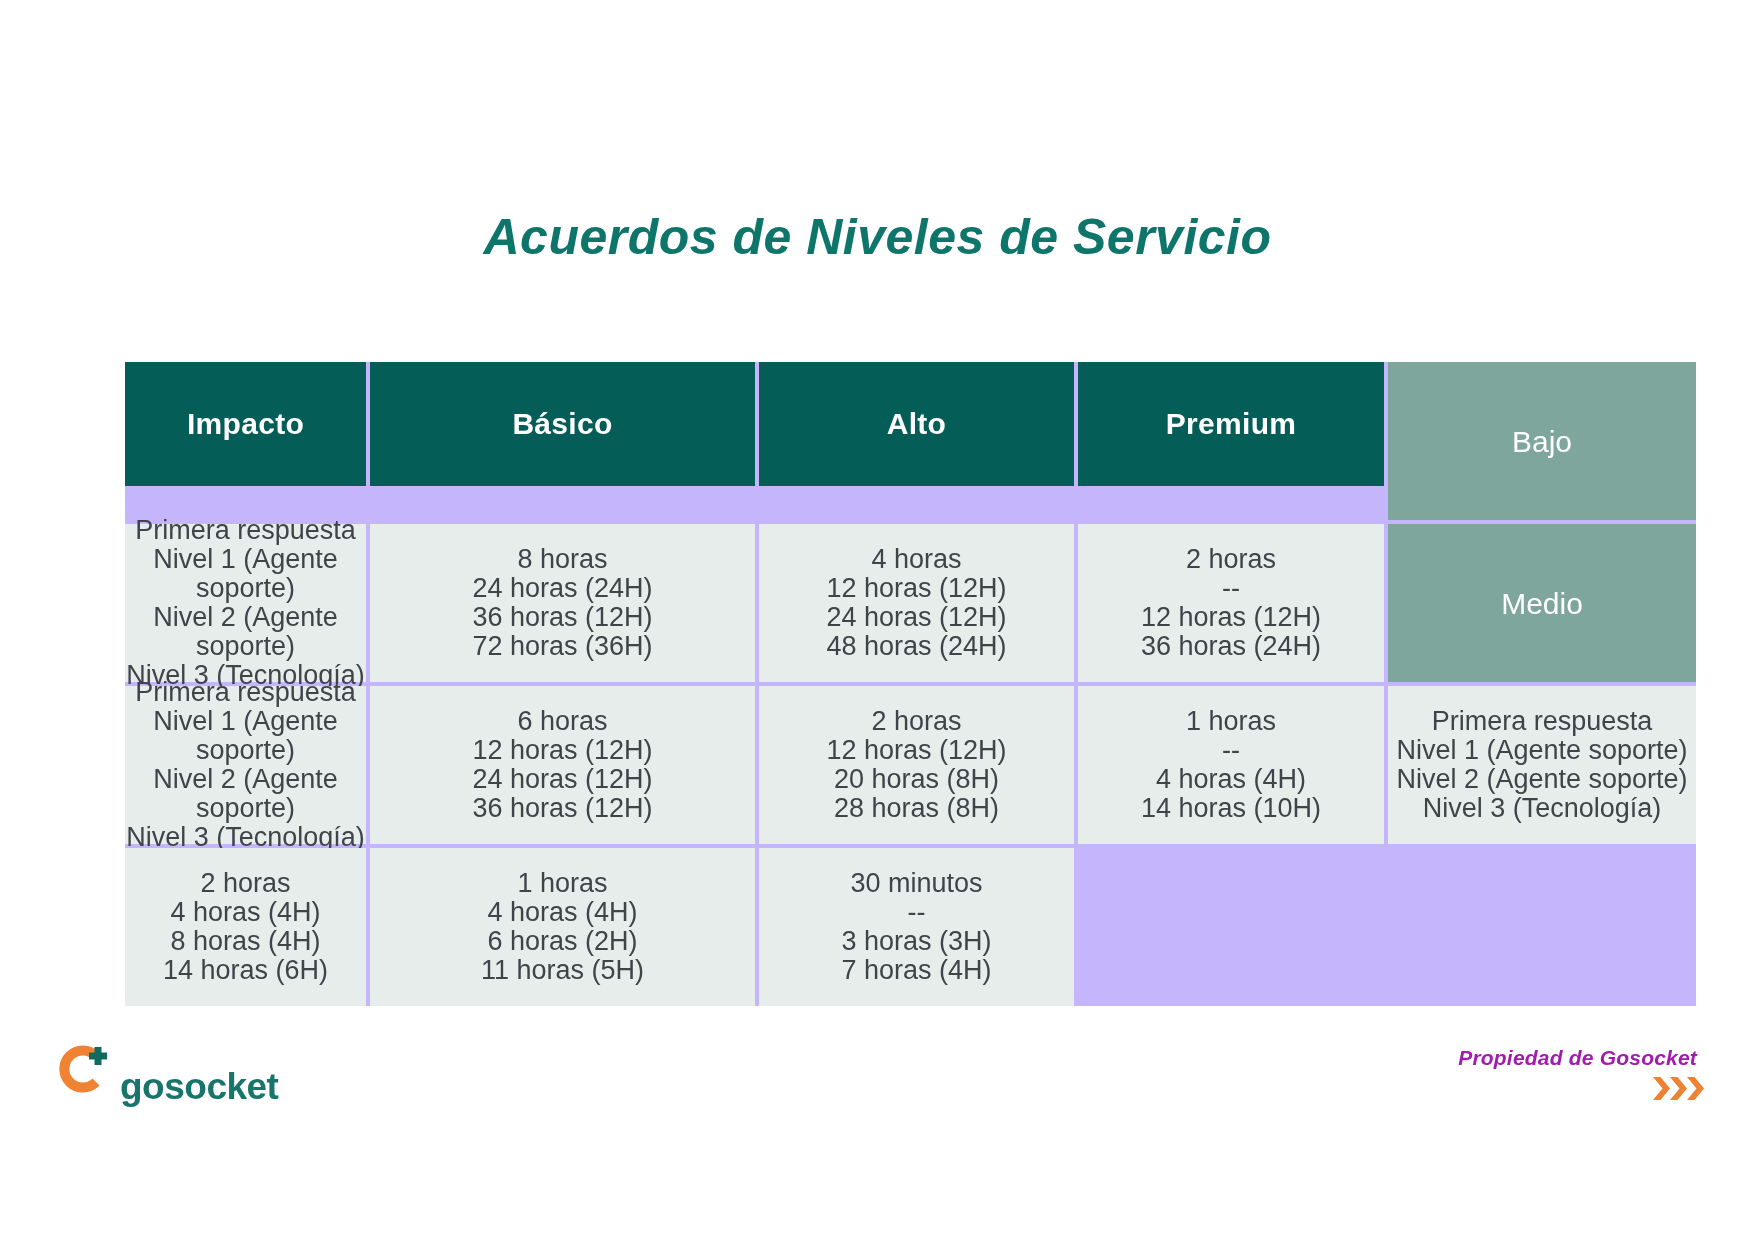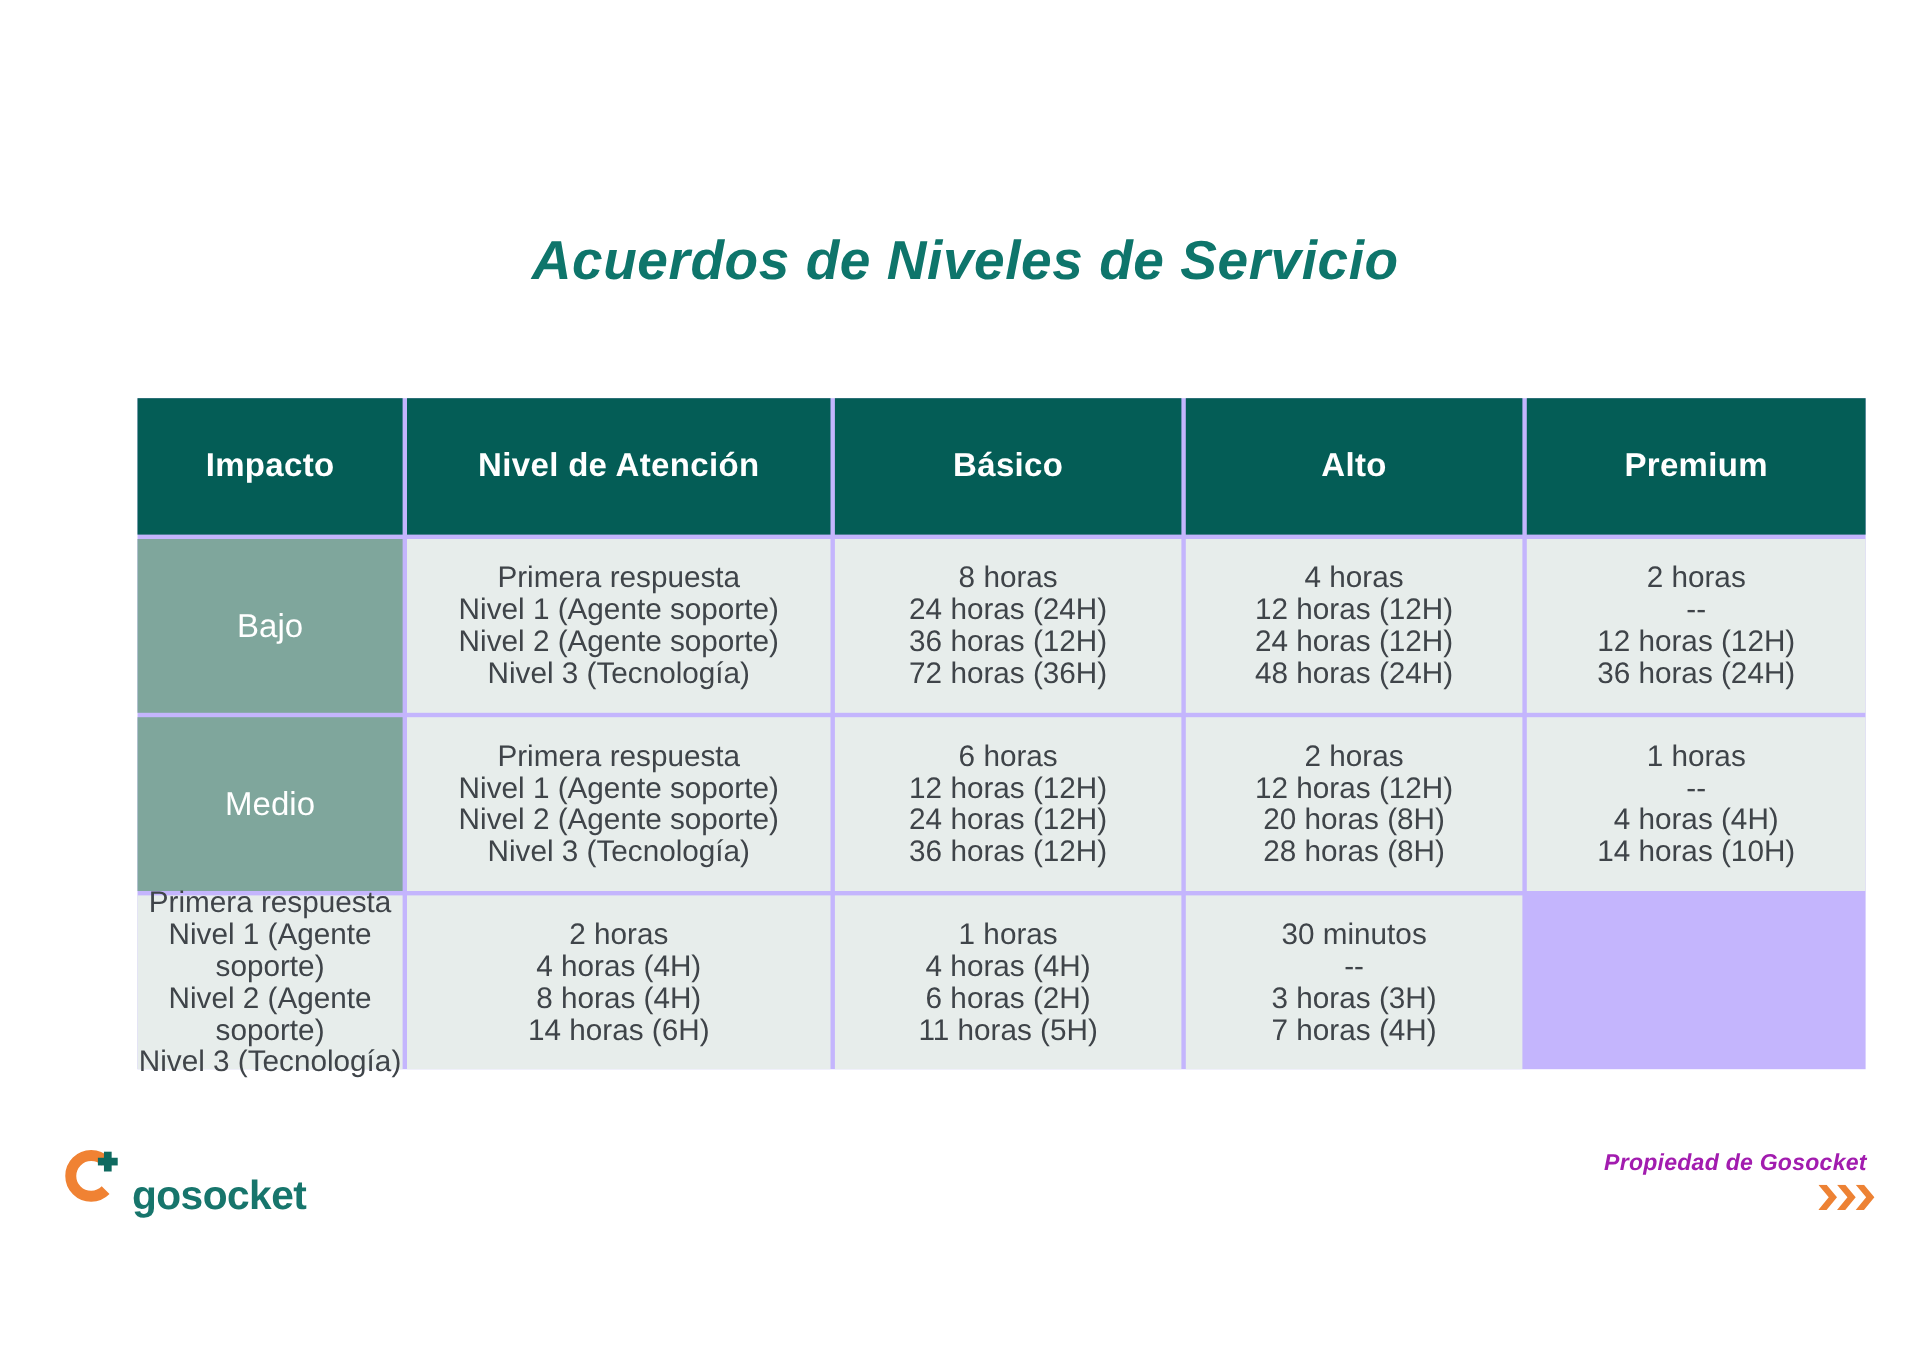--- a/index.html
+++ b/index.html
@@ -101,21 +101,20 @@
 </head>
 <body>
 
 <div class="page">
 
   <h1 class="title">Acuerdos de Niveles de Servicio</h1>
 
   <div class="sla-table">
 
     <div class="th">Impacto</div>
-    <div class="th">Nivel de Atención</div>
     <div class="th">Básico</div>
     <div class="th">Alto</div>
     <div class="th">Premium</div>
 
     <div class="td impact">Bajo</div>
     <div class="td">Primera respuesta
 Nivel 1 (Agente soporte)
 Nivel 2 (Agente soporte)
 Nivel 3 (Tecnología)</div>
     <div class="td">8 horas

